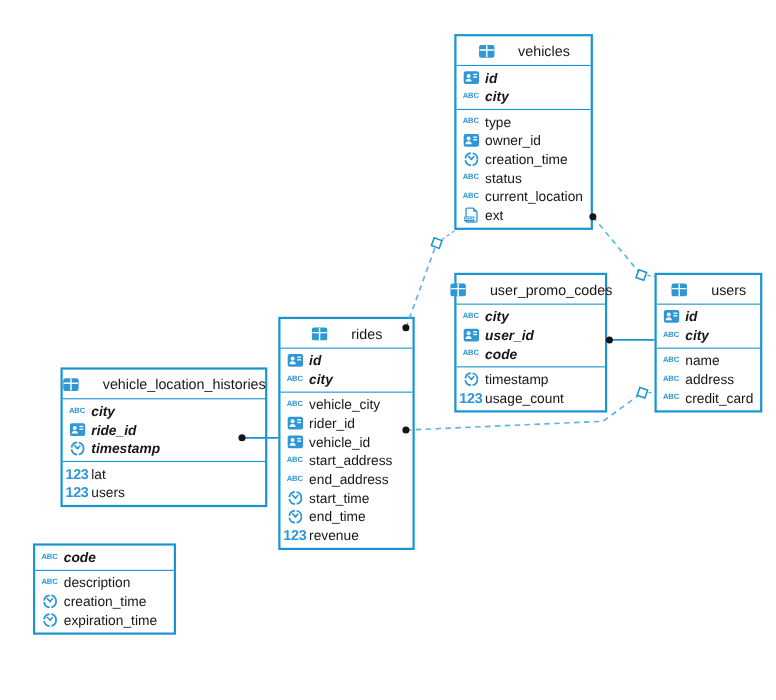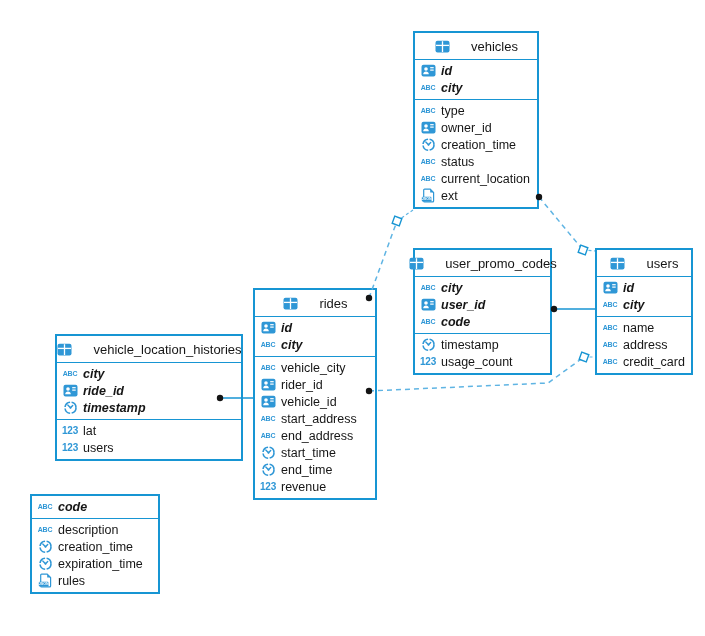--- a/index.html
+++ b/index.html
@@ -21,21 +21,21 @@
   }
   .sec{padding:2px 0 3px 0;}
   .sec.pk{border-bottom:1.5px solid var(--blue);}
   .row{
     display:flex;align-items:center;gap:5px;height:17px;
     padding:0 4px 0 5px;font-size:12.5px;white-space:nowrap;
   }
   .sec.pk .row .fname{font-weight:700;font-style:italic;}
   .ficon{width:16px;min-width:16px;height:15px;display:flex;align-items:center;justify-content:center;}
   .tlabel{font-size:7px;font-weight:700;color:var(--icon-blue);letter-spacing:-0.2px;line-height:1;}
-  .tlabel.n{font-size:10px;}
+  .tlabel.n{font-size:13px;}
   svg.overlay{position:absolute;left:0;top:0;pointer-events:none;}
   .rel-dashed{fill:none;stroke:var(--dash);stroke-width:1.5;stroke-dasharray:5 4;}
   .rel-solid{fill:none;stroke:var(--blue);stroke-width:1.5;}
   .rel-tail{fill:none;stroke:var(--dash);stroke-width:1.2;stroke-dasharray:3 2.5;}
   .rel-square{fill:#fff;stroke:var(--blue);stroke-width:1.4;}
 </style>
 </head>
 <body>
 
 <div id="canvas" style="background: rgb(255, 255, 255);">
@@ -418,31 +418,20 @@
         </div>
         <div class="row">
           <span class="ficon">
             <svg width="15" height="15" viewBox="0 0 15 15">
               <circle cx="7.5" cy="7.7" r="5.5" fill="none" stroke="#2f97d6" stroke-width="1.6" stroke-dasharray="7.2 1.6"></circle>
               <path d="M7.5 7.7 L4.8 5.1 M7.5 7.7 L9.7 5.4" stroke="#2f97d6" stroke-width="1.4" stroke-linecap="round" fill="none"></path>
               <circle cx="7.5" cy="7.7" r="1" fill="#2f97d6"></circle>
             </svg>
           </span>
           <span class="fname">expiration_time</span>
-        </div>
-        <div class="row">
-          <span class="ficon">
-            <svg width="15" height="15" viewBox="0 0 15 15">
-              <path d="M3.6 1.2 h5.6 l3.4 3.4 v8.4 a0.9 0.9 0 0 1 -0.9 0.9 h-8.1 a0.9 0.9 0 0 1 -0.9 -0.9 v-10.9 a0.9 0.9 0 0 1 0.9 -0.9 z" fill="#fff" stroke="#2f97d6" stroke-width="1.2"></path>
-              <path d="M9.2 1.2 l3.4 3.4 h-3.4 z" fill="#2f97d6"></path>
-              <rect x="0.8" y="8.8" width="9.8" height="4.6" rx="1" fill="#2f97d6"></rect>
-              <text x="5.7" y="12.4" font-size="3.6" font-weight="bold" fill="#fff" text-anchor="middle" font-family="Liberation Sans, sans-serif">JSON</text>
-            </svg>
-          </span>
-          <span class="fname">rules</span>
         </div>
       </div>
     </div>
     <svg width="705" height="636" class="overlay">
       <g>
         <polyline points="369,298 397,221" class="rel-dashed"></polyline>
         <polyline points="397,221 413,210" class="rel-tail"></polyline>
         <rect x="-3.75" y="-3.75" width="7.5" height="7.5" transform="translate(397,221) rotate(20)" class="rel-square"></rect>
         <circle cx="369" cy="298" r="3.2" fill="#141414"></circle>
       </g>

